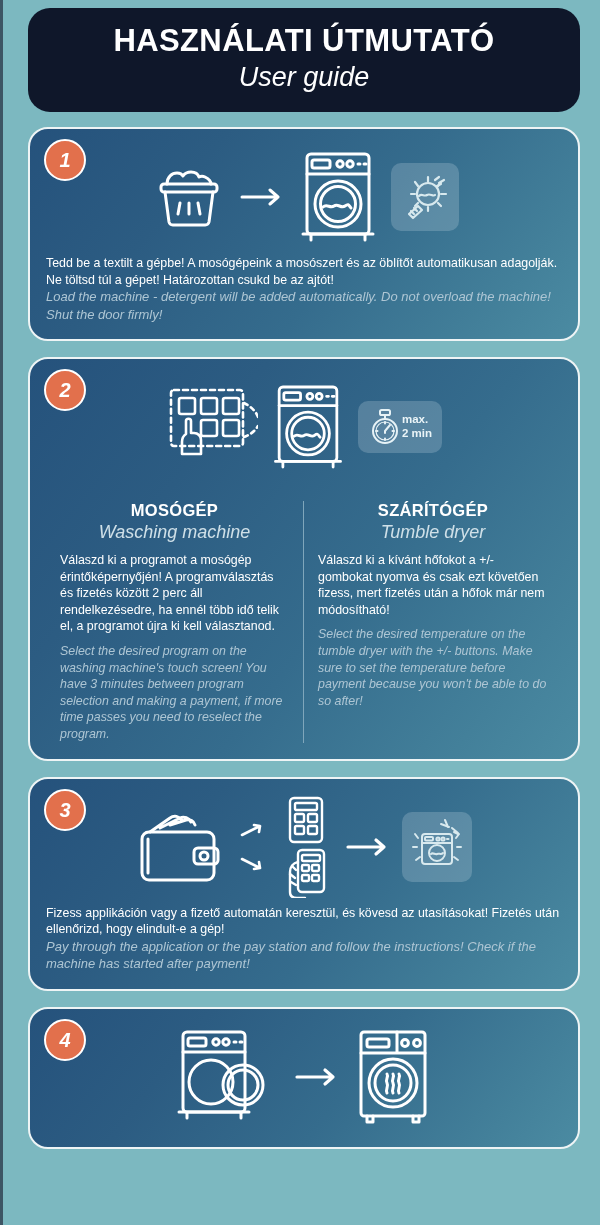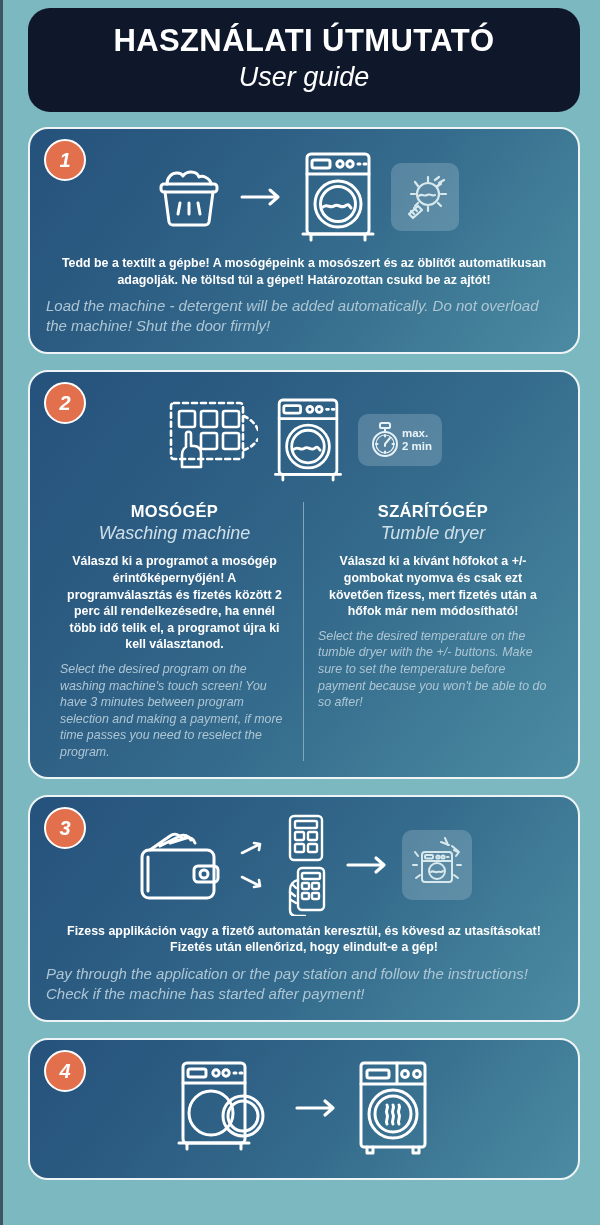--- a/index.html
+++ b/index.html
@@ -69,37 +69,35 @@
   .art{
     height:108px;
     display:flex;align-items:center;justify-content:center;
     gap:10px;
   }
   .art svg{display:block;}
 
   .txt-hu{
     color:#ffffff;
     font-size:12.4px;
-    font-weight:bold;
+    font-weight:normal;
     line-height:1.34;
     margin-top:4px;
-    text-align:center;
   }
   .txt-en{
     color:#aec6d4;
-    font-size:15px;
+    font-size:13px;
     font-style:italic;
     line-height:1.34;
-    margin-top:8px;
   }
 
   
   .cols{
     display:flex;
-    margin-top:8px;
+    margin-top:20px;
   }
   .col{
     flex:1 1 50%;
     padding:0 14px;
     box-sizing:border-box;
   }
   .col.left{border-right:1.5px solid #7fa6bb;}
   .col-title{
     color:#ffffff;
     text-align:center;

